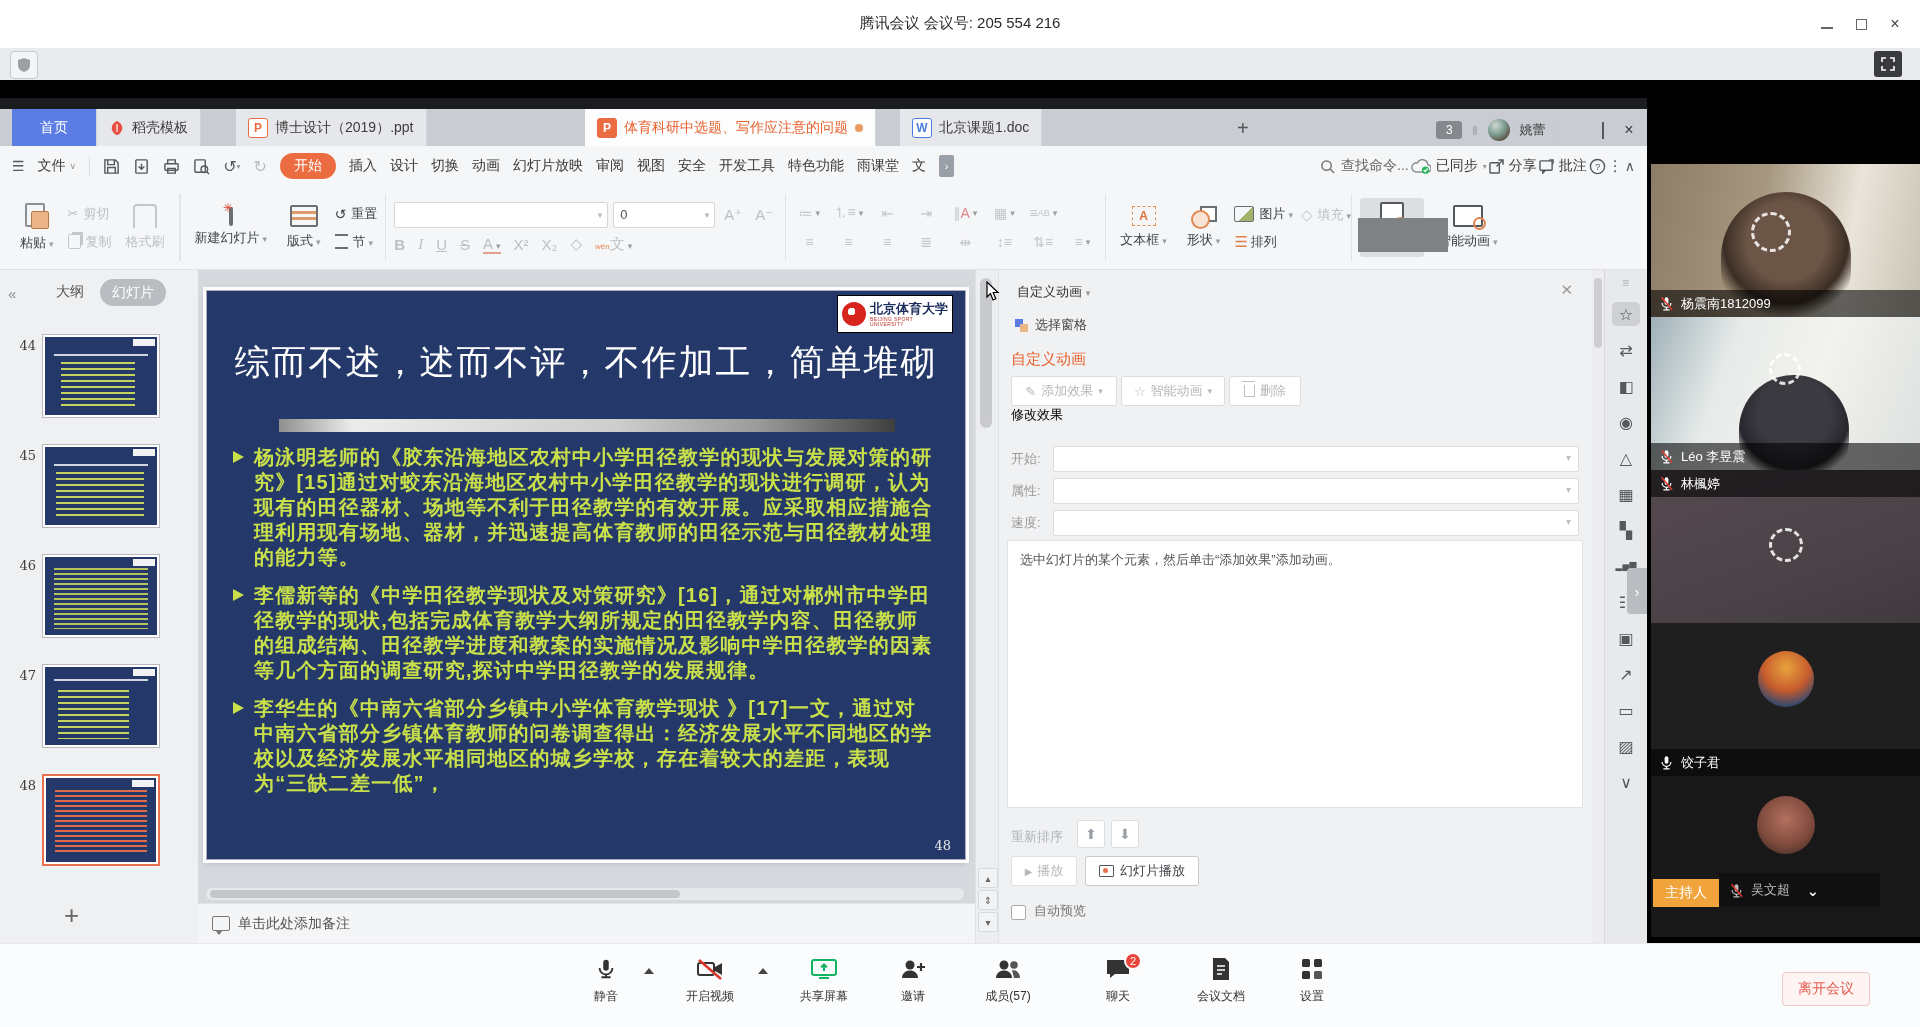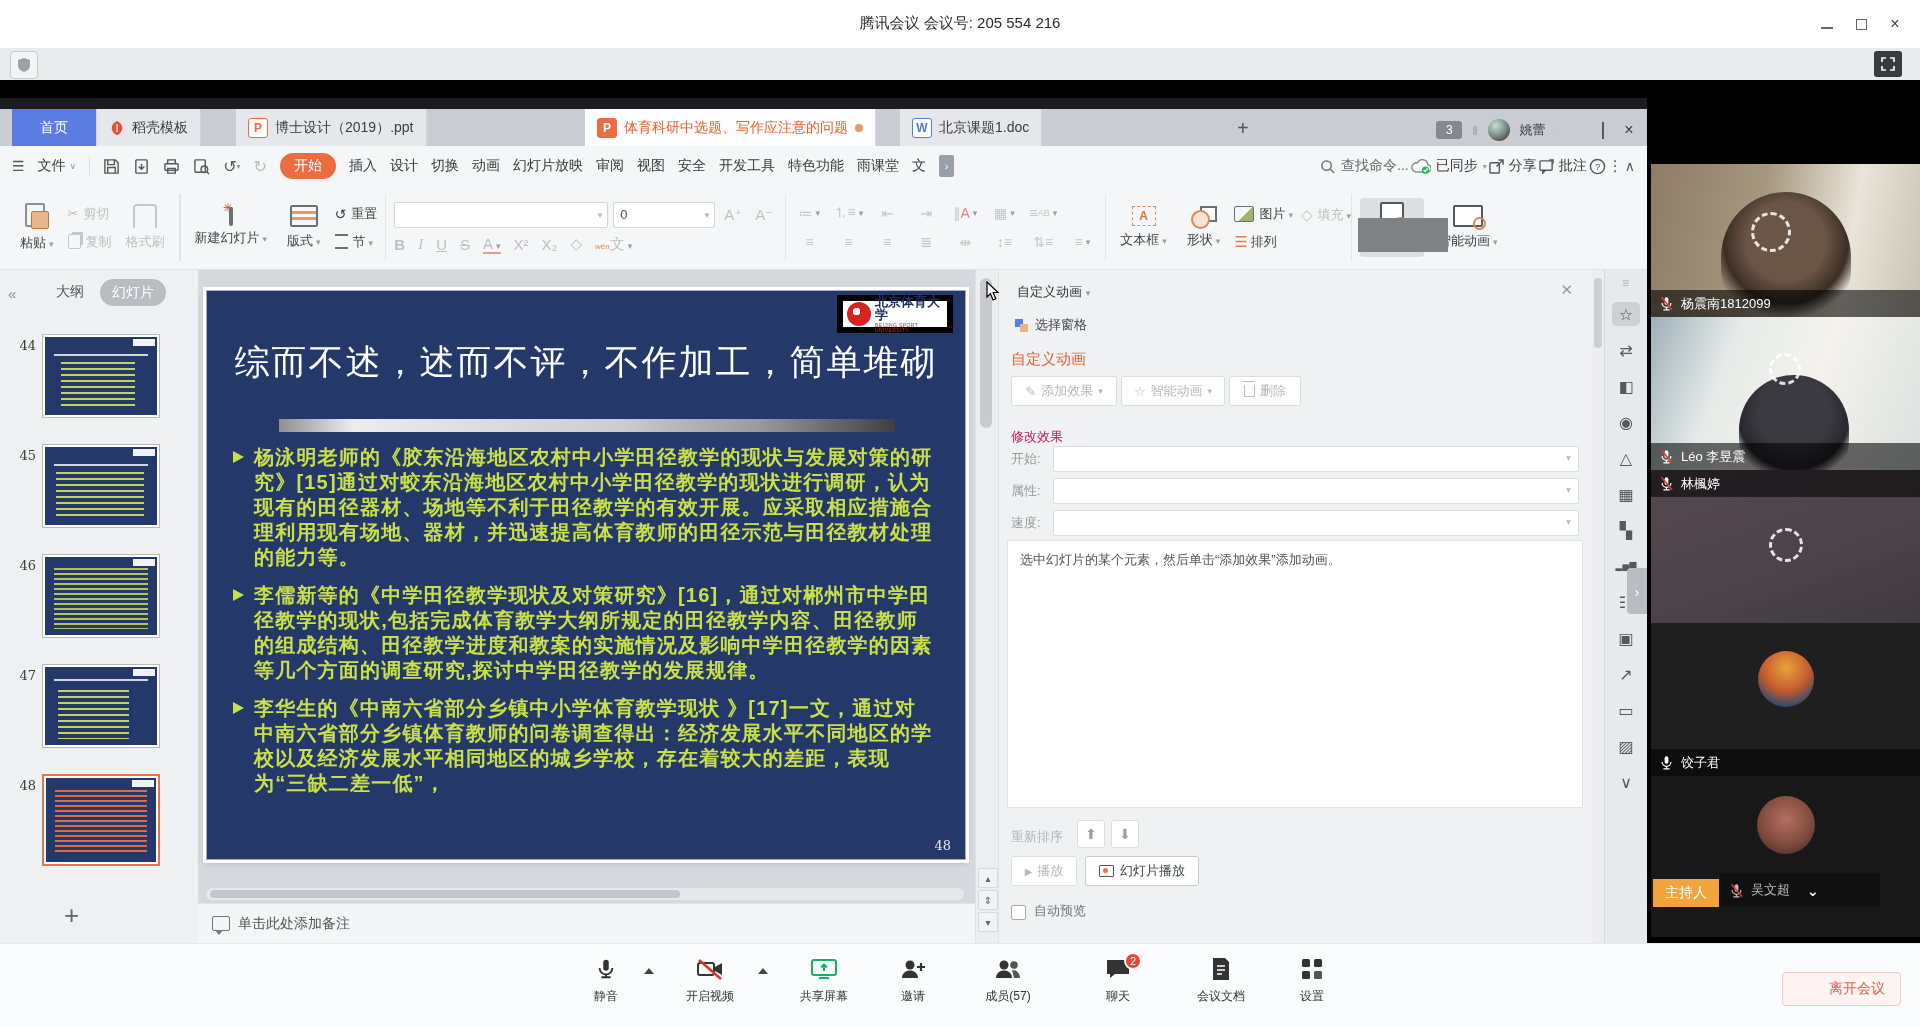--- a/index.html
+++ b/index.html
@@ -104,21 +104,21 @@
 
   
   .canvas{position:absolute;left:198px;top:172px;width:777px;height:673px;background:#d5d8dd;}
   .slide{position:absolute;left:8px;top:20px;width:758px;height:568px;background:#24386a;border:1px solid #aab;box-shadow:0 0 0 3px #fdfdfd, 0 2px 6px rgba(0,0,0,.25);}
   .slide-title{position:absolute;left:0;right:0;top:48px;text-align:center;color:#fff;font-size:35px;font-family:"DejaVu Serif","Liberation Serif",serif;letter-spacing:2px;}
   .mbar{position:absolute;left:72px;right:70px;top:128px;height:13px;background:linear-gradient(90deg,#8f8f8f 0,#ececec 12%,#cdcdcd 55%,#9a9a9a 78%,#3f3f3f 100%);}
   .bullets{position:absolute;left:26px;right:28px;top:154px;display:flex;flex-direction:column;gap:13px;}
   .bullet{display:flex;gap:10px;color:#c9e04a;font-size:20px;font-weight:bold;line-height:25px;letter-spacing:1.2px;}
   .bmark{flex:0 0 auto;margin-top:6px;width:0;height:0;border-left:11px solid #c9e04a;border-top:6px solid transparent;border-bottom:6px solid transparent;}
   .pagenum{position:absolute;right:14px;bottom:6px;color:#e8e8e8;font-size:13px;font-family:"DejaVu Serif",serif;}
-  .bsu{position:absolute;right:12px;top:4px;width:116px;height:38px;background:#fff;border:6px solid #000000;display:flex;align-items:center;gap:4px;padding:2px 4px;box-sizing:border-box;}
+  .bsu{position:absolute;right:12px;top:4px;width:116px;height:38px;background:#fff;border:1px solid #000000;display:flex;align-items:center;gap:4px;padding:2px 4px;box-sizing:border-box;}
   .bsu .swirl{width:24px;height:24px;border-radius:50%;background:radial-gradient(circle at 40% 40%,#fff 0 18%,#d8241f 19%);position:relative;flex:0 0 auto;}
   .bsu .t{display:flex;flex-direction:column;line-height:1;}
   .bsu .cn{font-family:"DejaVu Serif",serif;font-weight:bold;font-size:13px;color:#1d2f5e;}
   .bsu .en{font-size:5px;color:#c03028;letter-spacing:.4px;margin-top:2px;}
   .hscroll{position:absolute;left:8px;top:618px;width:758px;height:12px;background:#e6e8eb;border-radius:6px;}
   .hscroll .hth{position:absolute;left:4px;top:2px;width:470px;height:8px;background:#c3c6ca;border-radius:4px;}
   .notesbar{position:absolute;left:0;top:633px;width:777px;height:40px;background:#f4f5f7;border-top:1px solid #e2e3e5;display:flex;align-items:center;gap:8px;padding-left:14px;box-sizing:border-box;color:#555;font-size:14px;}
   .noteic{width:16px;height:13px;border:1.5px solid #777;border-radius:2px;position:relative;}
   .noteic::after{content:"";position:absolute;left:2px;bottom:-5px;border-left:4px solid transparent;border-right:4px solid transparent;border-top:5px solid #777;}
 
@@ -169,21 +169,21 @@
   .hostbadge{position:absolute;left:2px;bottom:30px;width:66px;height:28px;background:#f2a43c;color:#fff;display:flex;align-items:center;justify-content:center;font-size:14px;}
   .t5bar{position:absolute;left:68px;right:40px;bottom:30px;height:34px;background:#101010;display:flex;align-items:center;gap:7px;padding-left:10px;color:#b9b9b9;font-size:13px;}
   .chev{position:absolute;left:156px;bottom:38px;color:#fff;font-size:14px;font-weight:bold;}
 
   
   .bottombar{position:absolute;left:0;top:943px;width:1920px;height:84px;background:#fbfcfd;border-top:1px solid #e8e8ea;}
   .mitem{position:absolute;top:12px;width:84px;display:flex;flex-direction:column;align-items:center;gap:6px;color:#333;font-size:12px;}
   .mitem svg{height:26px;}
   .upcaret{position:absolute;top:24px;width:0;height:0;border-left:5px solid transparent;border-right:5px solid transparent;border-bottom:6px solid #444;}
   .chatbadge{position:absolute;left:1124px;top:8px;min-width:18px;height:18px;background:#e8453c;border:2px solid #fff;border-radius:10px;color:#fff;font-size:11px;display:flex;align-items:center;justify-content:center;padding:0 3px;box-sizing:border-box;}
-  .leavebtn{position:absolute;left:1782px;top:28px;width:86px;height:32px;background:#fdf4f3;border:1px solid #eccac6;border-radius:4px;color:#e35d4f;font-size:14px;display:flex;align-items:center;justify-content:center;padding-left:31px;}
+  .leavebtn{position:absolute;left:1782px;top:28px;width:86px;height:32px;background:#fdf4f3;border:1px solid #eccac6;border-radius:4px;color:#e35d4f;font-size:14px;display:flex;align-items:center;justify-content:center;}
 
   .cursor{position:absolute;left:986px;top:281px;z-index:50;}
 </style>
 </head>
 <body>
 
 <div id="stage">
 
   <div class="titlebar">
     <div class="ttl">腾讯会议 会议号: 205 554 216</div>
@@ -590,21 +590,21 @@
           <span>☆</span>
           <span>智能动画</span>
           <span style="font-size:9px">▾</span>
         </div>
       <div class="apbtn" style="left:230px;width:70px">
           <span style="width:9px;height:11px;border:1.5px solid #c0c0c0;border-top:none;position:relative">
             <span style="position:absolute;left:-3px;top:-4px;width:13px;border-top:1.5px solid #c0c0c0"></span>
           </span>
           <span>删除</span>
         </div>
-      <div class="ap-lbl" style="top:158px;color:#be185d">修改效果</div>
+      <div class="ap-lbl" style="top:136px;color:#000000">修改效果</div>
       <div class="ap-lbl" style="top:180px">开始:</div>
       <div class="ap-sel" style="top:176px"></div>
       <div class="ap-lbl" style="top:212px">属性:</div>
       <div class="ap-sel" style="top:208px"></div>
       <div class="ap-lbl" style="top:244px">速度:</div>
       <div class="ap-sel" style="top:240px"></div>
       <div class="ap-hint"><span>选中幻灯片的某个元素，然后单击“添加效果”添加动画。</span></div>
       <div class="ap-reorder">重新排序</div>
       <div class="udbtn" style="left:78px">⬆</div>
       <div class="udbtn" style="left:112px">⬇</div>

